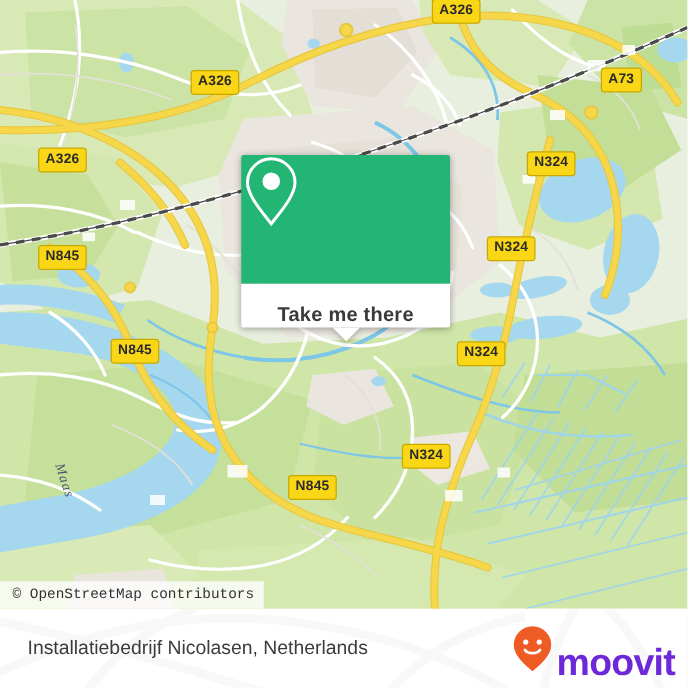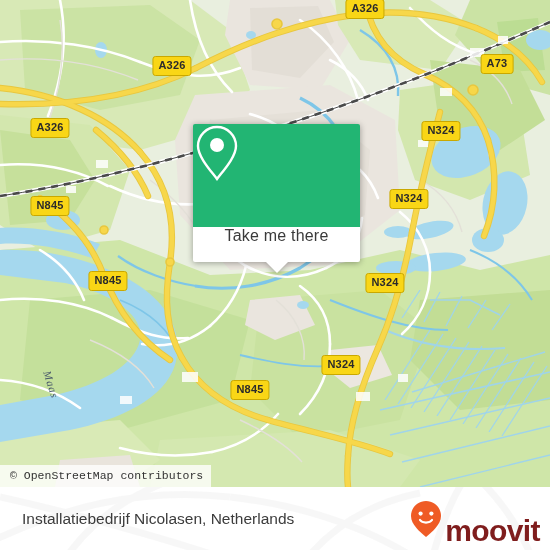--- a/index.html
+++ b/index.html
@@ -38,21 +38,21 @@
   #card{
     position:absolute;left:193px;top:124px;width:167px;
     filter:drop-shadow(0 1px 3px rgba(0,0,0,.35));
   }
   #card-top{
     height:103px;border-radius:2px 2px 0 0;
     display:flex;align-items:center;justify-content:center;
   }
   #card-bottom{
     background:#fff;height:35px;border-radius:0 0 2px 2px;
-    display:flex;align-items:flex-start;justify-content:center;
+    display:flex;align-items:flex-end;justify-content:center;font-weight:bold;
   }
   #card-label{color:#3a3a3a;font-size:16px;letter-spacing:.2px;}
   #card-tail{
     position:absolute;left:50%;top:138px;transform:translateX(-50%);
     width:0;height:0;border-left:11px solid transparent;border-right:11px solid transparent;
     border-top:11px solid #fff;
   }
 
   
   #footer{
@@ -338,18 +338,18 @@
     </svg>
     <div id="footer-row">
       <span id="place-name">Installatiebedrijf Nicolasen, Netherlands</span>
       <span id="brand">
         <svg width="34" height="38" viewBox="0 0 34 38">
           <path d="M17 1 C8.7 1 2 7.7 2 16 C2 24.5 11 32 17 37 C23 32 32 24.5 32 16 C32 7.7 25.3 1 17 1 Z" fill="#ef5b25"></path>
           <circle cx="11.6" cy="13.6" r="2.1" fill="#ffffff"></circle>
           <circle cx="22.4" cy="13.6" r="2.1" fill="#ffffff"></circle>
           <path d="M11 20 C13.2 23.4 20.8 23.4 23 20" stroke="#ffffff" stroke-width="2.2" fill="none" stroke-linecap="round"></path>
         </svg>
-        <span id="brand-word" style="color: #7f1d1d; margin-top: 25px;">moovit</span>
+        <span id="brand-word" style="color: #6d28d9; margin-top: 25px;">moovit</span>
       </span>
     </div>
   </div>
 
 </div>
 
 </body></html>

